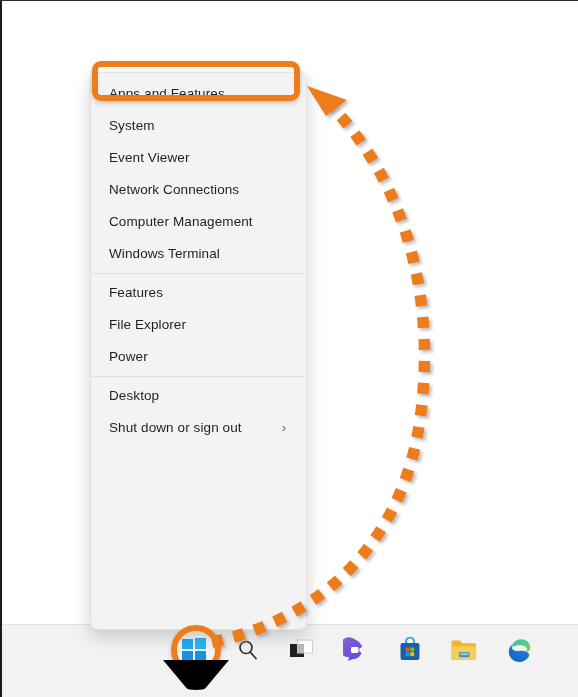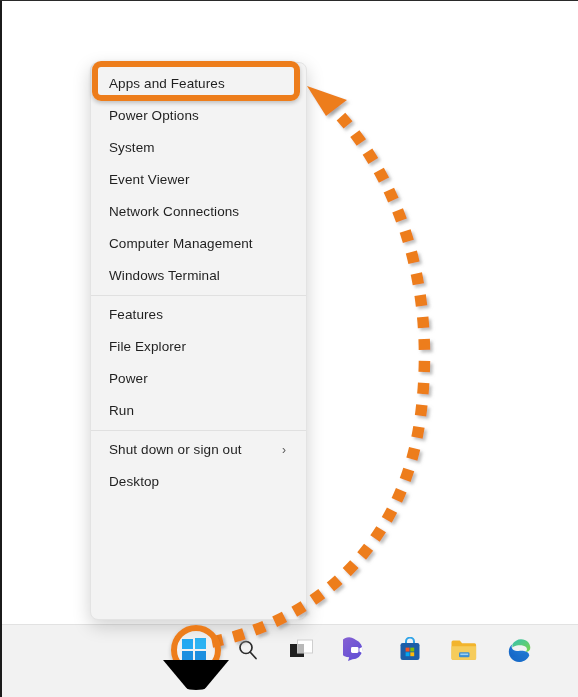--- a/index.html
+++ b/index.html
@@ -61,21 +61,21 @@
     position: relative;
     display: flex;
     align-items: center;
     justify-content: center;
   }
 
   
   #winx-menu {
     position: absolute;
     left: 90px;
-    top: 62px;
+    top: 72px;
     width: 215px;
     height: 556px;
     background: #f3f3f3;
     border: 1px solid #e3e3e3;
     border-radius: 8px;
     box-shadow: 0 6px 18px rgba(0,0,0,0.18);
     z-index: 10;
     overflow: hidden;
   }
   .menu-group { padding: 0; }
@@ -254,23 +254,20 @@
   </div>
 </div>
 
 <div id="winx-menu">
 
   <div class="menu-group" id="grp-top">
     <div class="menu-item">
       <span class="label">Apps and Features</span>
     </div>
     <div class="menu-item">
-      <span class="label">Power Options</span>
-    </div>
-    <div class="menu-item">
       <span class="label">System</span>
     </div>
     <div class="menu-item">
       <span class="label">Event Viewer</span>
     </div>
     <div class="menu-item">
       <span class="label">Network Connections</span>
     </div>
     <div class="menu-item">
       <span class="label">Computer Management</span>
@@ -285,34 +282,31 @@
   <div class="menu-group">
     <div class="menu-item">
       <span class="label">Features</span>
     </div>
     <div class="menu-item">
       <span class="label">File Explorer</span>
     </div>
     <div class="menu-item">
       <span class="label">Power</span>
     </div>
-    <div class="menu-item">
-      <span class="label">Run</span>
-    </div>
   </div>
 
   <div class="menu-sep"></div>
 
   <div class="menu-group">
+    <div class="menu-item">
+      <span class="label">Desktop</span>
+    </div>
     <div class="menu-item">
       <span class="label">Shut down or sign out</span>
       <span class="chevron-right">›</span>
-    </div>
-    <div class="menu-item">
-      <span class="label">Desktop</span>
     </div>
   </div>
 
 </div>
 
 <div id="highlight-box"></div>
 <div id="start-circle"></div>
 <div id="start-pointer"></div>
 
 <svg id="arrow-layer" width="578" height="697" viewBox="0 0 578 697">

